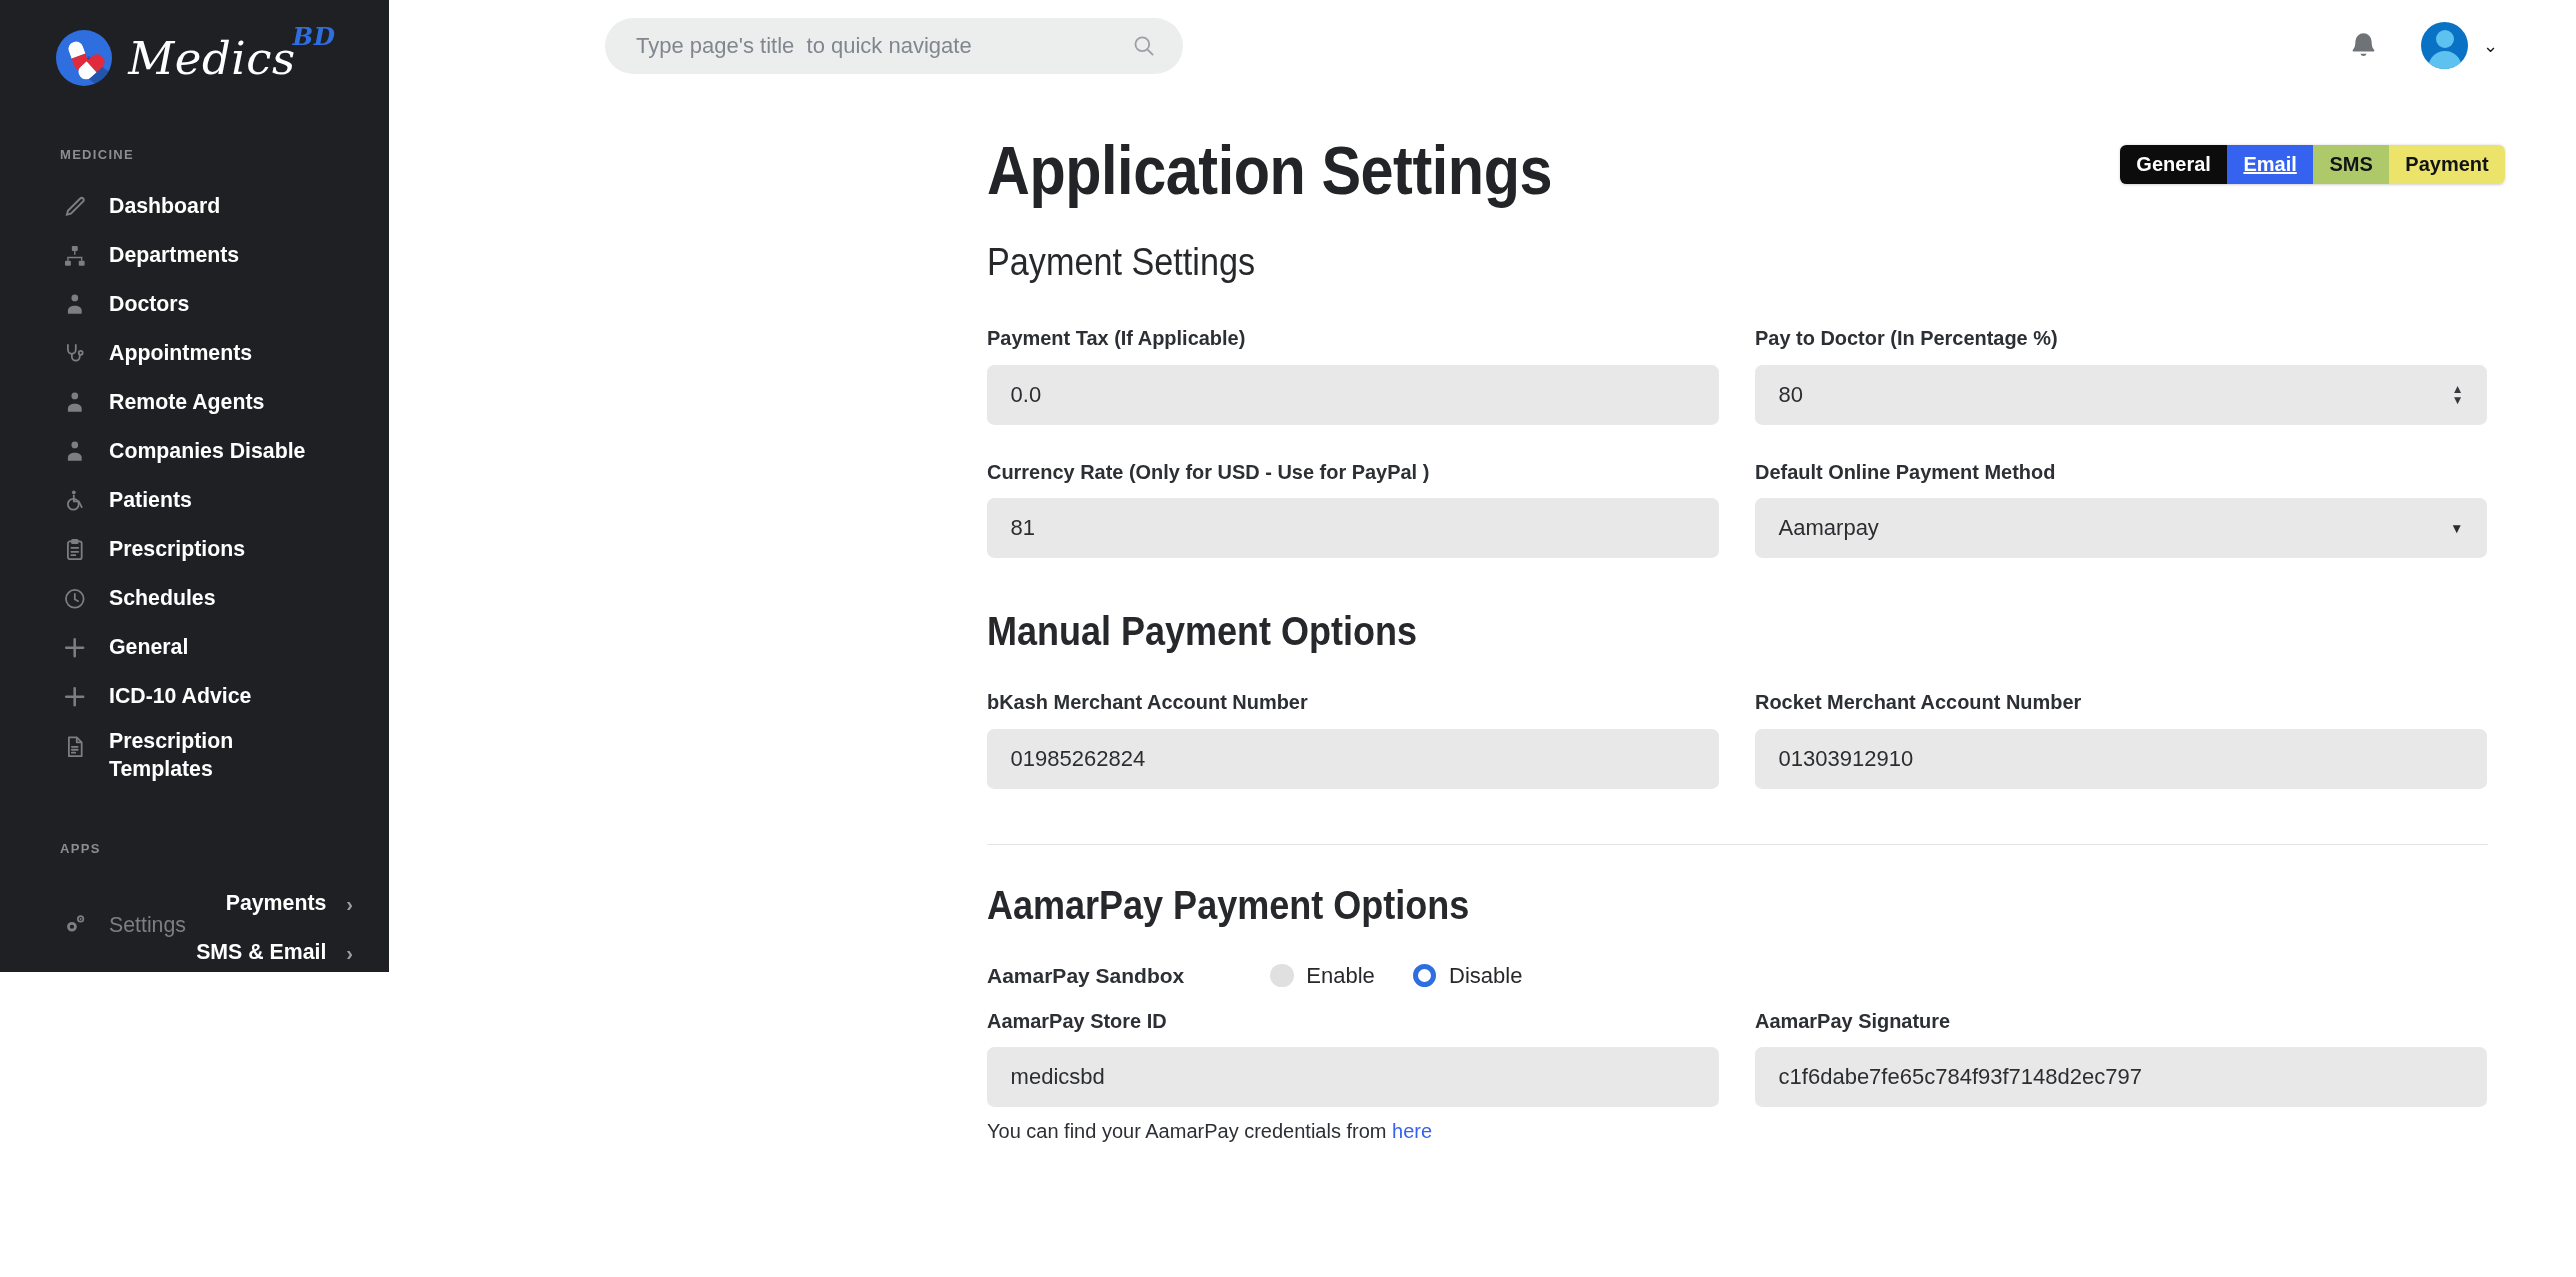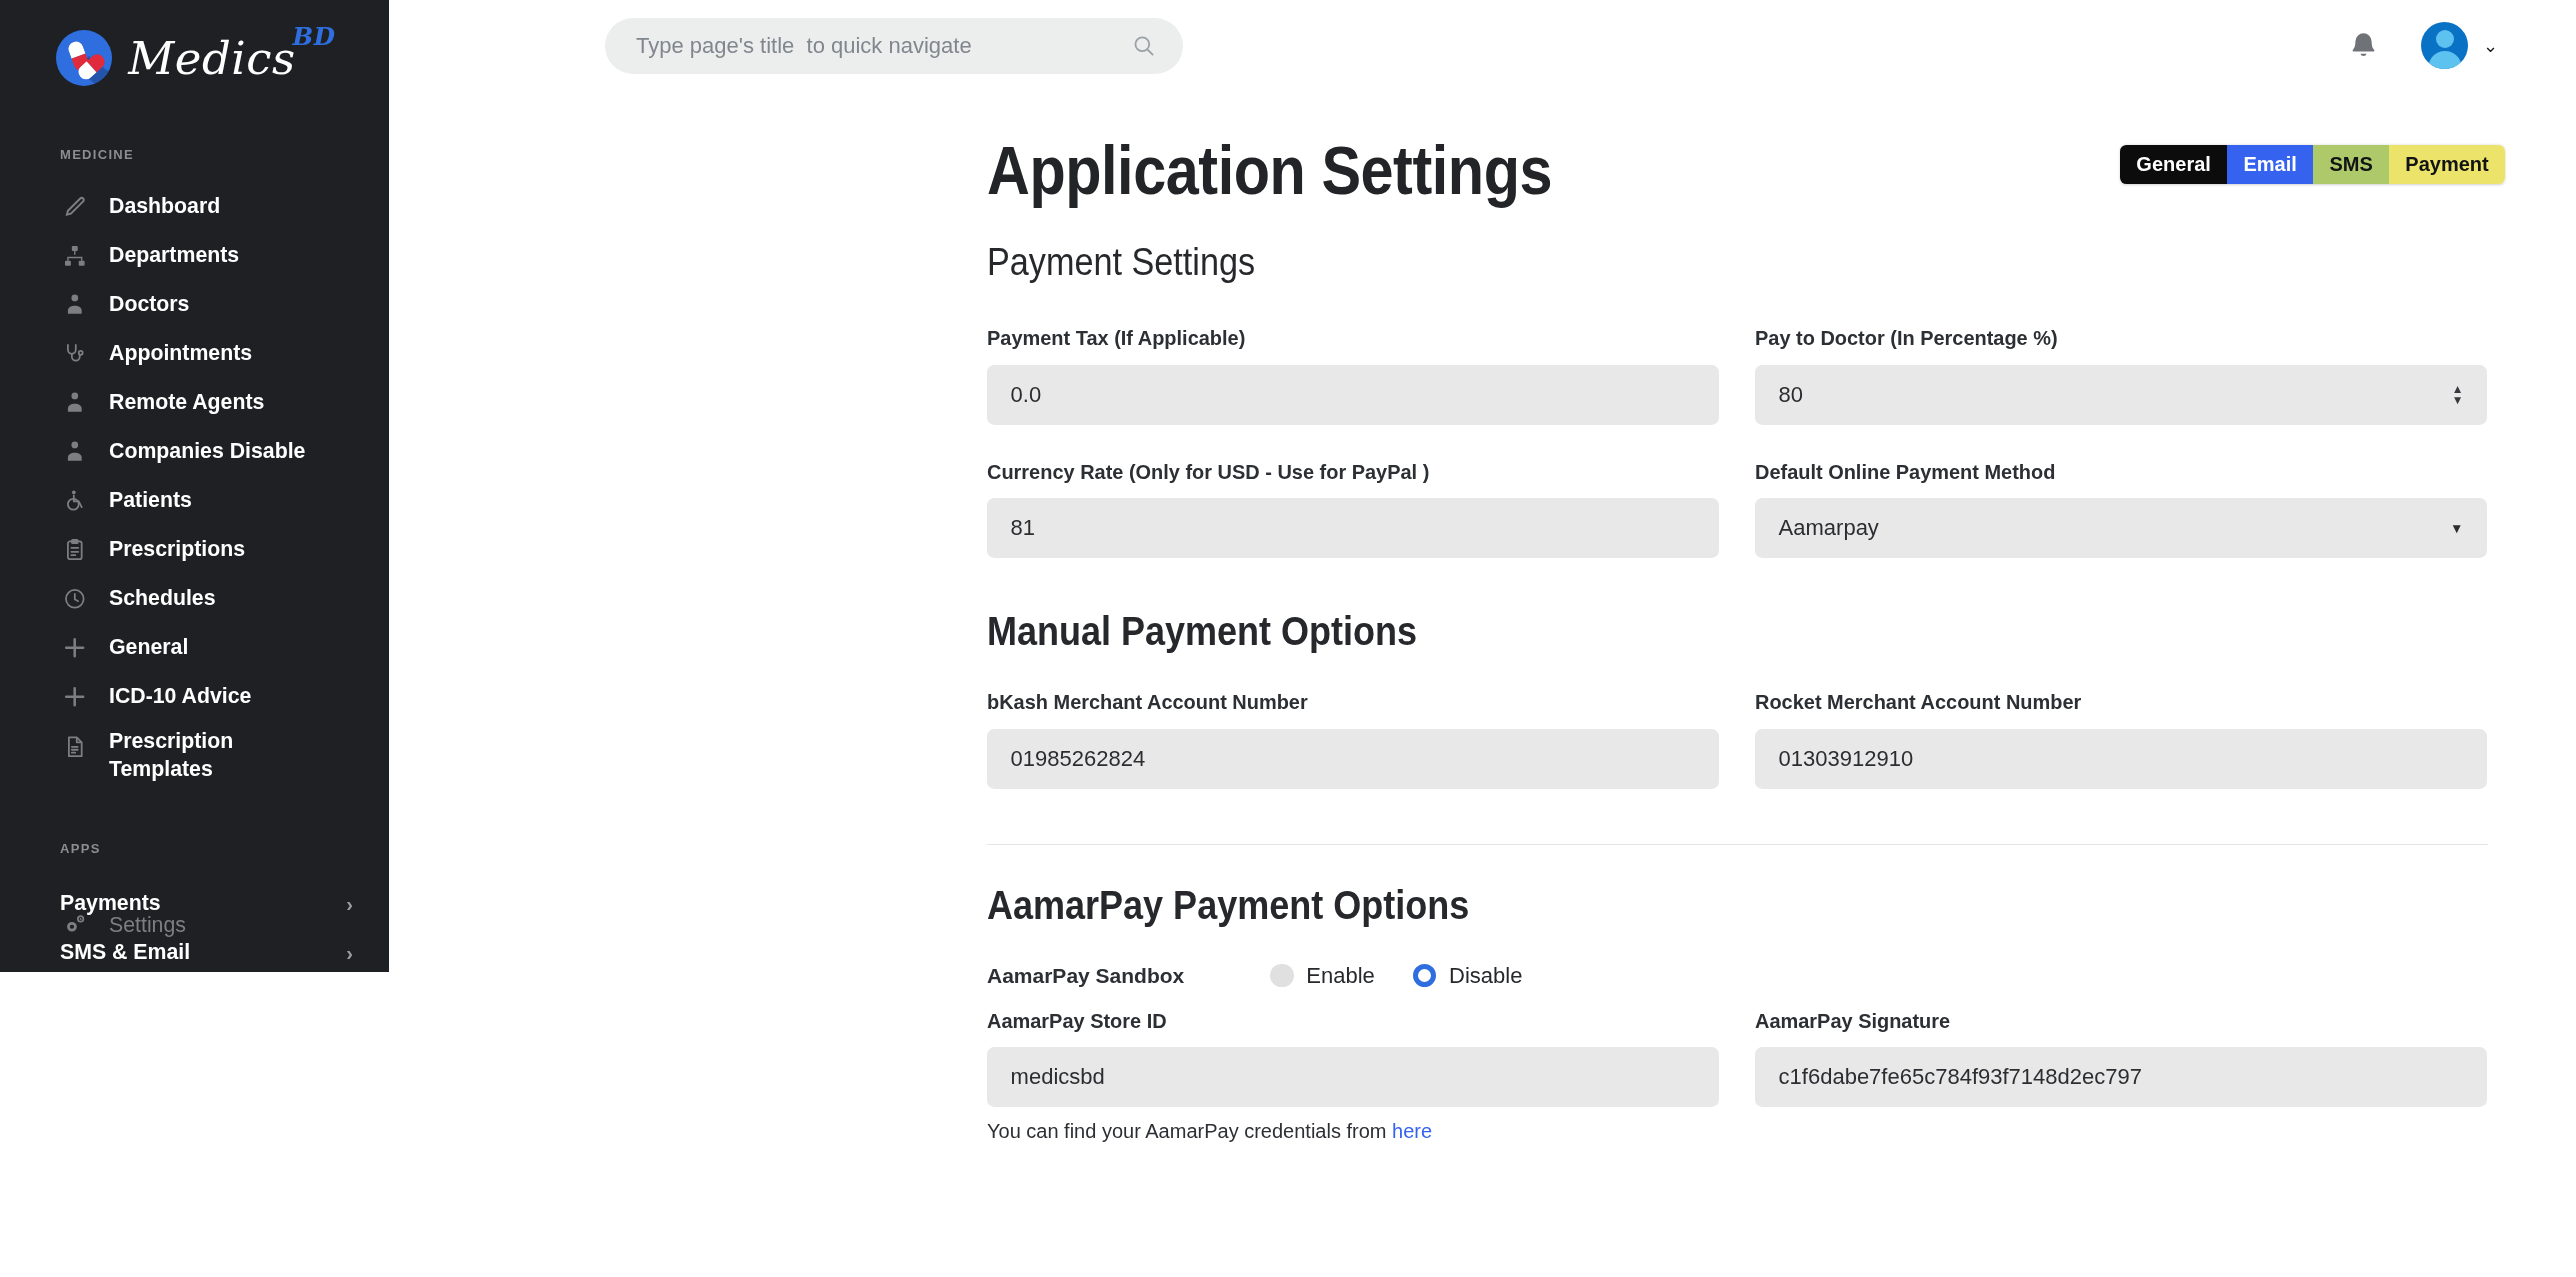--- a/index.html
+++ b/index.html
@@ -123,21 +123,21 @@
     display: flex; align-items: center; justify-content: center;
     color: #7c7e83;
   }
   .nav-item .ico svg { display: block; }
   .nav-item .lbl { flex: 1; }
 
   .nav-item.two-line { min-height: 69px; align-items: flex-start; padding-top: 7.3px; }
   .nav-item.two-line .lbl { max-width: 182px; }
   .nav-item.two-line .ico { margin-top: 3.6px; }
 
-  .nav-item.has-chev { padding-left: 60px; }
+  .nav-item.has-chev { padding-left: 60px; text-align: right; }
   .nav-item.has-chev .lbl { font-size: 21.3px; }
   .chev {
     color: #9a9ca1;
     font-size: 20px;
     line-height: 1;
   }
 
   .nav-item.settings {
     position: absolute;
     left: 0; bottom: 22px;
@@ -227,21 +227,21 @@
     top: 145px;
     display: flex;
     border-radius: 6.4px;
     overflow: hidden;
     font-size: 20px;
     font-weight: bold;
     box-shadow: 0 0.9px 2.7px rgba(0,0,0,.18);
   }
   .tab { padding: 8.2px 16.3px; cursor: pointer; white-space: nowrap; }
   .tab.general { background: #0c0c0d; color: #ffffff; }
-  .tab.email   { background: #3563f0; color: #ffffff; }
+  .tab.email   { background: #3563f0; color: #ffffff; text-decoration: underline; }
   .tab.sms     { background: #aec96a; color: #111315; }
   .tab.payment { background: #ece46a; color: #111315; }
 
   .content { padding: 40px 0 0 598px; }
 
   .page-title {
     font-family: "Liberation Sans Narrow", "Liberation Sans", sans-serif;
     font-size: 69px;
     font-weight: bold;
     color: #222427;

